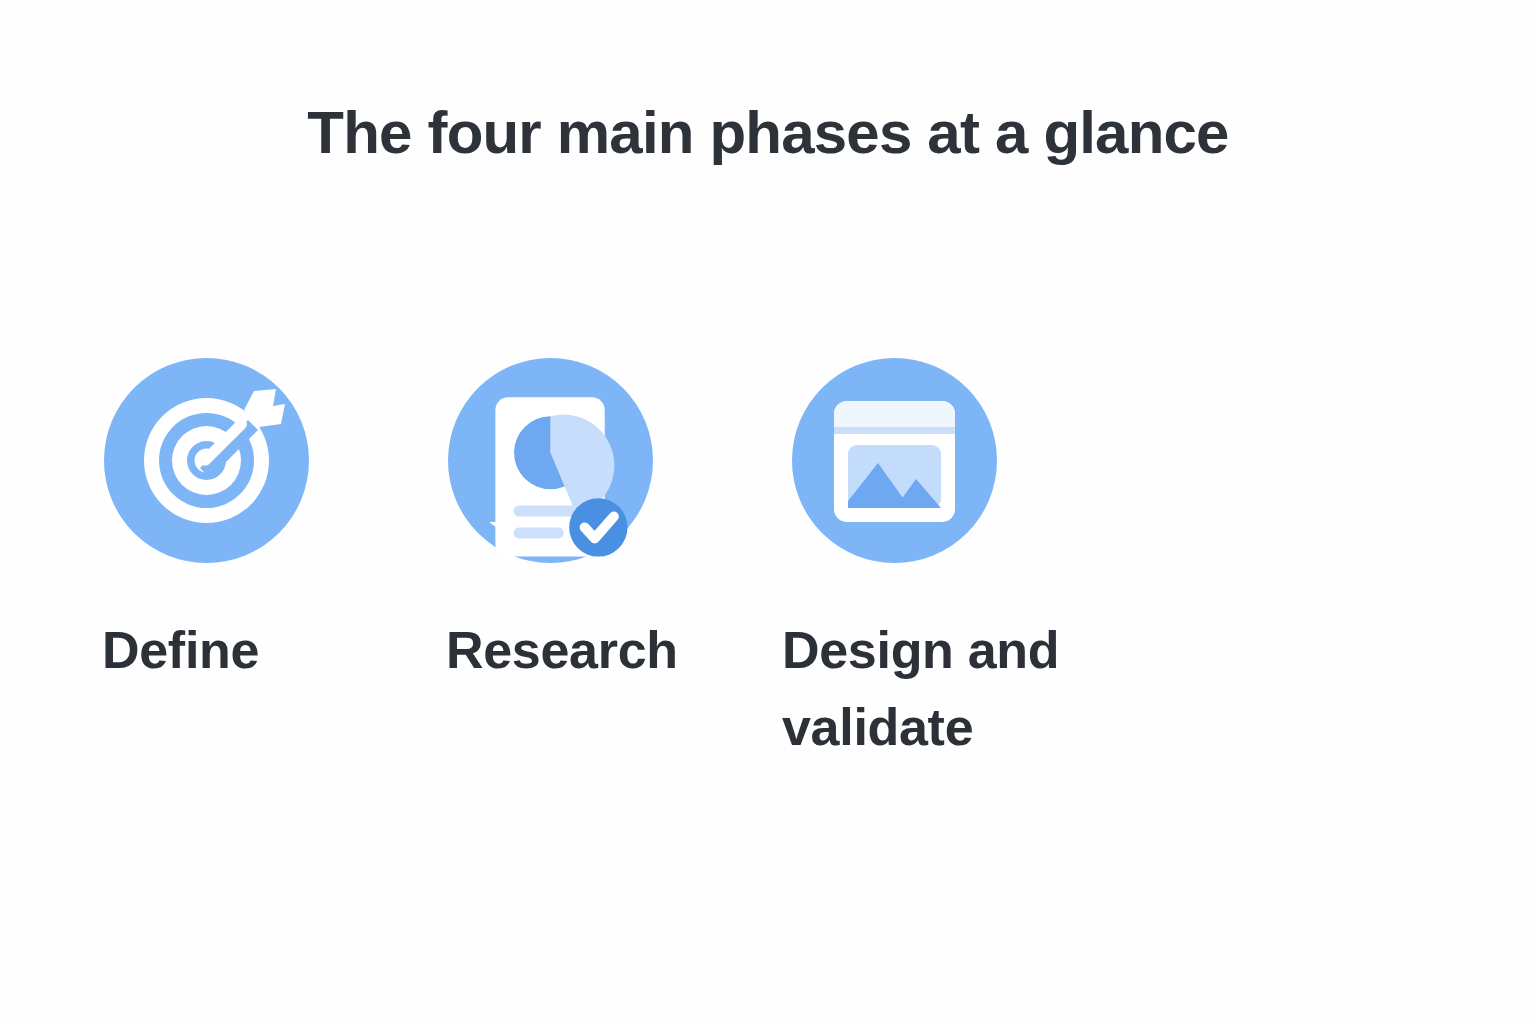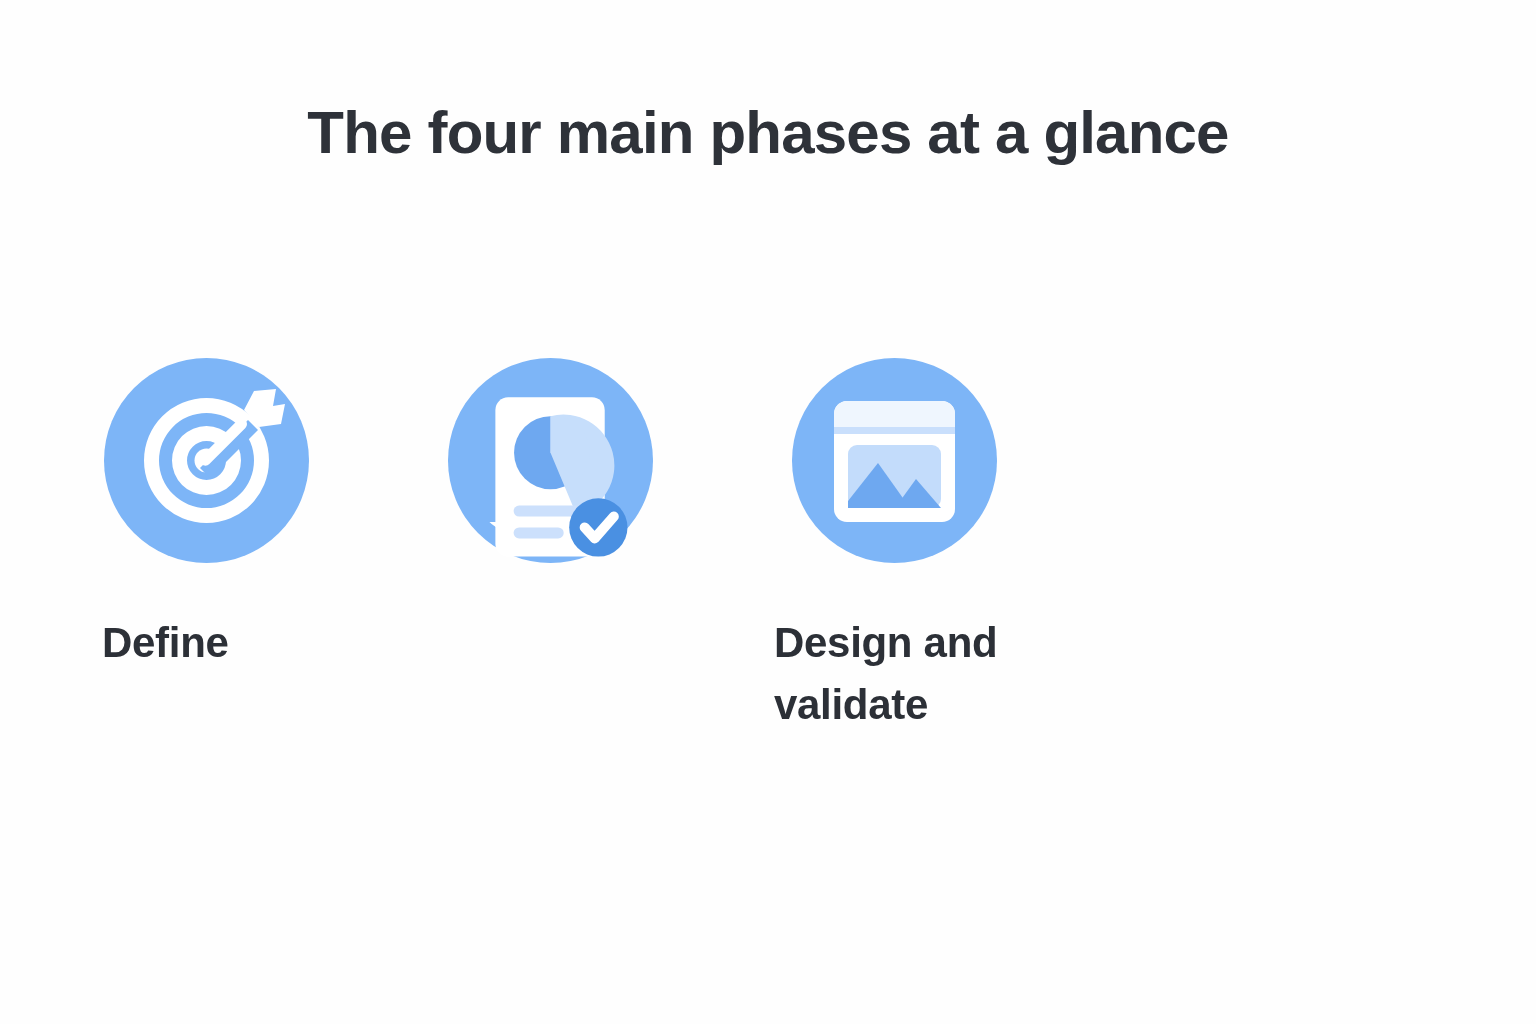--- a/index.html
+++ b/index.html
@@ -77,29 +77,29 @@
     width: 205px;
     height: 205px;
   }
   .glyph.overflow {
     overflow: visible;
   }
 
   .phase-label {
     margin-top: 28px;
     margin-left: 22px;
-    font-size: 42px;
+    font-size: 52px;
     font-weight: 700;
     color: #2C3037;
     line-height: 1.48;
     letter-spacing: -0.3px;
     max-width: 290px;
   }
   .phase-item.wide .phase-label {
-    margin-left: 6px;
+    margin-left: 14px;
     max-width: 300px;
   }
 </style>
 </head>
 <body>
 
 <div class="page">
 
   <div class="title">The four main phases at a glance</div>
 
@@ -150,20 +150,21 @@
           <path d="M102.5 104 L102.5 64 A40 40 0 0 1 131 172 Z" fill="#C6DEFB"></path>
           <path d="M102.5 104 L102.5 64 A40 40 0 0 1 133.5 132.5 Z" fill="#C6DEFB"></path>
 
           <rect x="62" y="162" width="81" height="12" rx="6" fill="#CCE0FC"></rect>
           <rect x="62" y="186" width="55" height="12" rx="6" fill="#CCE0FC"></rect>
 
           <circle cx="155" cy="186" r="32" fill="#4A90E2"></circle>
           <path d="M140 186 L151 198 L172 174" fill="none" stroke="#FFFFFF" stroke-width="11" stroke-linecap="round" stroke-linejoin="round"></path>
         </svg>
       </div>
+      <div class="phase-label">Research</div>
     </div>
 
 
     <div class="phase-item wide">
       <div class="icon-wrap">
         <div class="circle"></div>
         <svg class="glyph" viewBox="0 0 205 205">
 
           <rect x="42" y="43" width="121" height="121" rx="13" fill="#FFFFFF"></rect>
 

